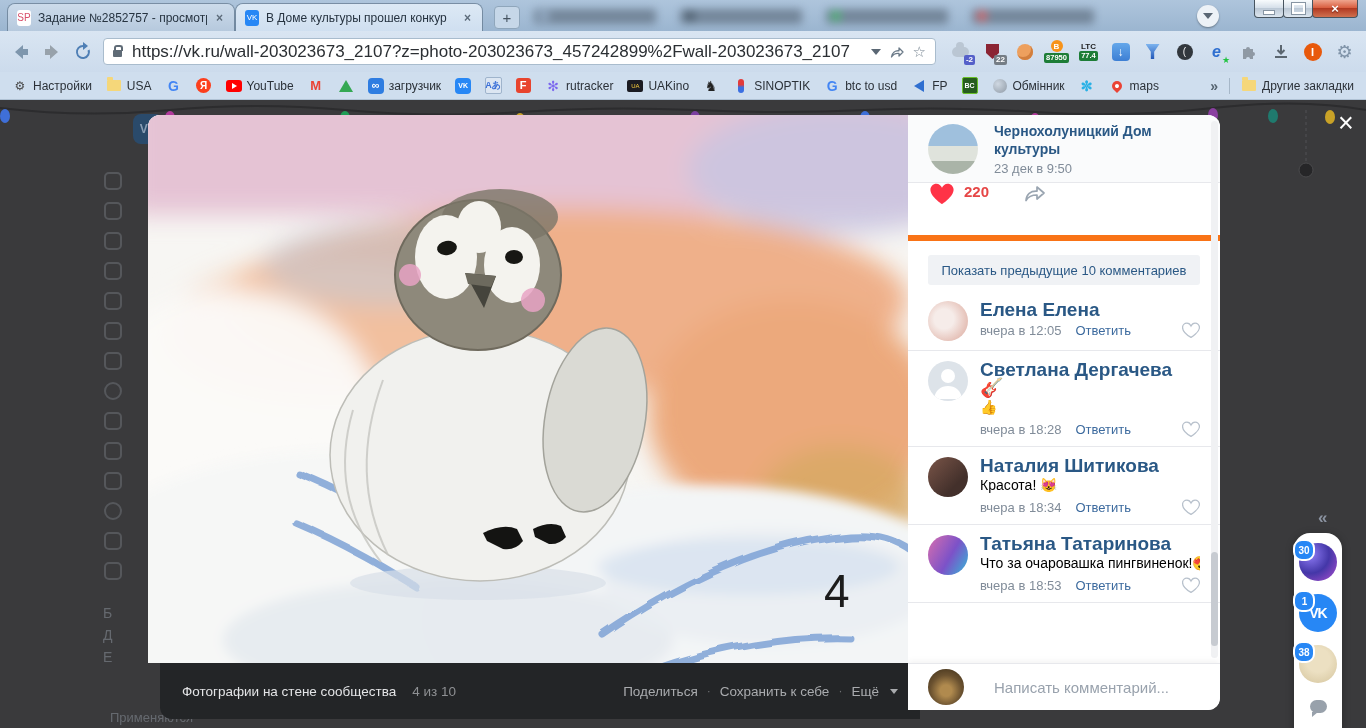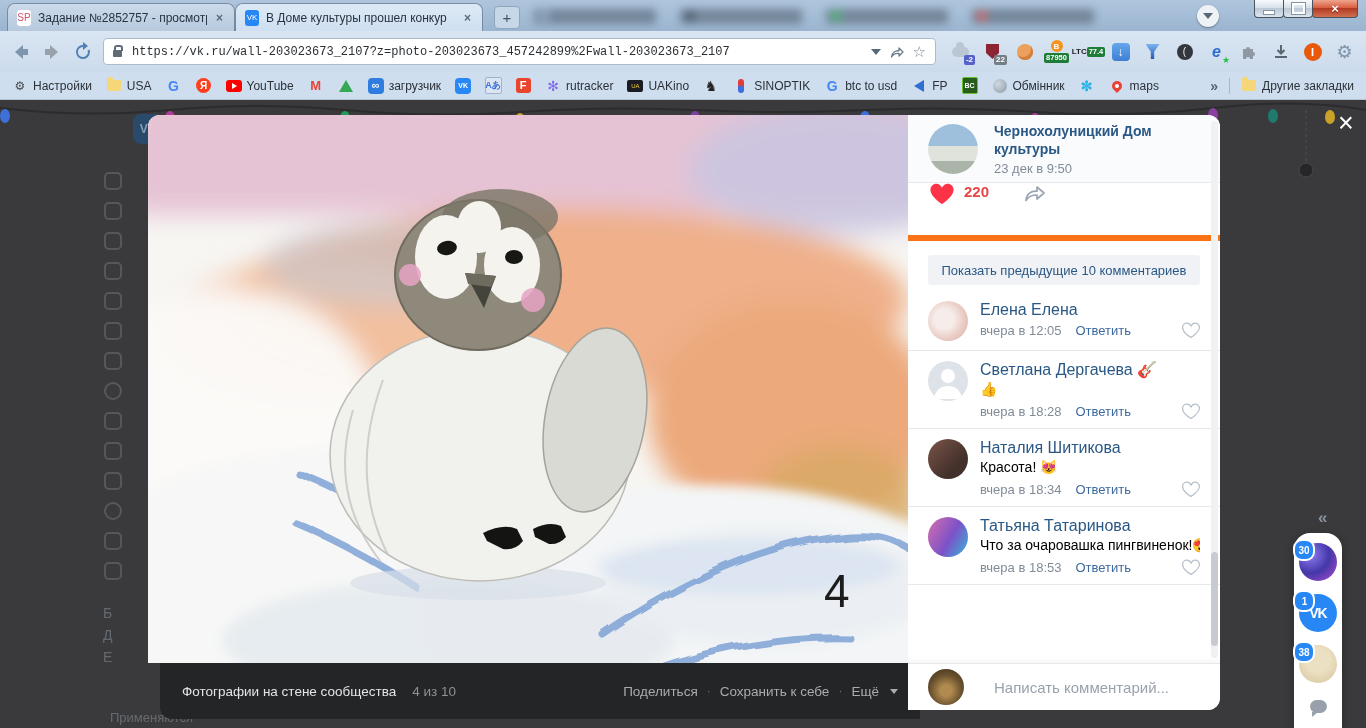--- a/index.html
+++ b/index.html
@@ -25,21 +25,21 @@
   .wbtn{width:30px;height:18px;margin-left:-1px;border:1px solid #47545f;border-top:none;border-radius:0 0 4px 4px;background:linear-gradient(#f8fbfd,#d6e0ea 45%,#bcc9d6 50%,#dde6ef);display:flex;align-items:center;justify-content:center;box-sizing:border-box}
   .wbtn.wclose{width:46px;background:linear-gradient(#efa58e,#d95f41 45%,#b13a22 50%,#d0704f);color:#fff;font-weight:bold;font-size:13px;text-shadow:0 1px 1px #7a2413}
   .g-min{width:10px;height:3px;background:#fff;border:1px solid #8795a3;margin-top:7px}
   .g-max{width:9px;height:7px;border:2px solid #fff;outline:1px solid #8795a3}
 
   .toolbar{position:absolute;top:31px;left:0;right:0;height:41px;background:linear-gradient(#d9e5f2,#ccdbec);display:flex;align-items:center;padding:0 10px;gap:9px;box-sizing:border-box}
   .navi{width:22px;height:22px;display:flex;align-items:center;justify-content:center}
   .urlbox{width:833px;height:27px;background:#fff;border:1px solid #a9bccd;border-radius:4px;display:flex;align-items:center;padding:0 9px;gap:8px;box-sizing:border-box}
   .lock{width:9px;height:7px;background:#5f6b76;border-radius:1px;position:relative;margin-top:4px;flex:0 0 auto}
   .lock:before{content:"";position:absolute;top:-5px;left:1px;width:5px;height:4px;border:2px solid #5f6b76;border-bottom:none;border-radius:3px 3px 0 0}
-  .urlbox input{border:none;outline:none;flex:1;font-size:12px;color:#2b2f33;background:transparent;font-family:Liberation Mono, monospace}
+  .urlbox input{border:none;outline:none;flex:1;font-size:17px;color:#2b2f33;background:transparent;font-family:Liberation Sans, sans-serif}
   .star{font-size:15px;color:#7b8894;line-height:1}
   .ext{display:flex;align-items:center;gap:9px;margin-left:4px}
   .xi{width:23px;height:23px;position:relative;display:flex;align-items:center;justify-content:center;flex:0 0 auto}
   .badge{position:absolute;bottom:-2px;right:-3px;font-size:8px;font-weight:bold;color:#fff;padding:0 2px;border-radius:2px;line-height:10px}
   .i-cloud{width:17px;height:10px;background:#bac6d3;border-radius:6px;position:relative}
   .i-cloud:before{content:"";position:absolute;top:-5px;left:4px;width:8px;height:8px;border-radius:50%;background:#bac6d3}
   .i-shield{width:13px;height:15px;background:#8b2433;clip-path:polygon(0 0,100% 0,100% 60%,50% 100%,0 60%)}
   .i-face{width:16px;height:16px;border-radius:50%;background:#eda05e;box-shadow:inset -2px -3px 0 #d27f3e}
   .coin{width:12px;height:12px;border-radius:50%;background:#f7931a;color:#fff;font-size:8px;font-weight:bold;display:flex;align-items:center;justify-content:center;margin-bottom:1px}
   .gbadge{background:#1d7d37;color:#fff;font-size:7.5px;font-weight:bold;border-radius:2px;padding:0 2px;line-height:10px}
@@ -111,21 +111,21 @@
   .showprev{margin:14px 20px 6px;height:30px;background:#f0f2f5;border-radius:3px;display:flex;align-items:center;justify-content:center;color:#2a5885;font-size:13px}
   .cmt{display:flex;gap:12px;padding:10px 20px 9px;border-bottom:1px solid #e7e8ec;margin:0}
   .cmt:last-of-type{border-bottom:none}
   .cav{width:40px;height:40px;border-radius:50%;flex:0 0 auto;position:relative;overflow:hidden}
   .av-c1{background:radial-gradient(circle at 40% 45%,#f6ece9 30%,#e6c3ba 70%,#d8aca4)}
   .av-c2{background:#dde3e9;display:flex;align-items:center;justify-content:center}
   .av-c3{background:linear-gradient(135deg,#7a5548,#43302b 70%)}
   .av-c4{background:linear-gradient(120deg,#d86fae,#7c52c8 55%,#35b8d8)}
   .av-c5{background:linear-gradient(120deg,#7aa84f,#d8c24a)}
   .cbody{flex:1;min-width:0}
-  .cname{color:#2a5885;font-weight:normal;font-size:16px;text-decoration:none;display:block;line-height:18px}
+  .cname{color:#2a5885;font-weight:bold;font-size:19px;text-decoration:none;display:block;line-height:18px}
   .ctext{color:#000;font-size:14px;line-height:21px;white-space:nowrap;overflow:hidden}
   .cmeta{display:flex;align-items:center;gap:14px;margin-top:3px;font-size:13px}
   .ctime{color:#818c99}
   .creply{color:#3c6a9e;text-decoration:none}
   .clike{margin-left:auto;display:flex}
   .sb-input{position:absolute;left:0;right:0;bottom:0;height:47px;background:#fff;border-top:1px solid #e7e8ec;box-shadow:0 -2px 6px rgba(0,0,0,.05);display:flex;align-items:center;gap:28px;padding:0 20px;box-sizing:border-box;border-radius:0 0 12px 0}
   .iav{width:36px;height:36px;border-radius:50%;background:radial-gradient(circle at 50% 60%,#b08a4e 20%,#6b5230 55%,#3a2c18);flex:0 0 auto}
   .sb-input input{border:none;outline:none;flex:1;font-size:15px;color:#222;background:transparent;font-family:"Liberation Sans",sans-serif}
   .sb-input input::placeholder{color:#99a2ad}
   .sbscroll{position:absolute;right:2px;top:6px;bottom:52px;width:7px;background:#f0f1f3;border-radius:4px}
@@ -225,21 +225,21 @@
           <span class="i-shield"></span>
           <span class="badge" style="background:#757d85">22</span>
         </span>
       <span class="xi">
           <span class="i-face"></span>
         </span>
       <span class="xi" style="flex-direction:column">
           <span class="coin">B</span>
           <span class="gbadge">87950</span>
         </span>
-      <span class="xi" style="">
+      <span class="xi" style="flex-direction:column">
           <span class="ltct">LTC</span>
           <span class="gbadge">77.4</span>
         </span>
       <span class="xi">
           <span class="i-dl">↓</span>
         </span>
       <span class="xi">
           <span class="i-funnel"></span>
         </span>
       <span class="xi">

